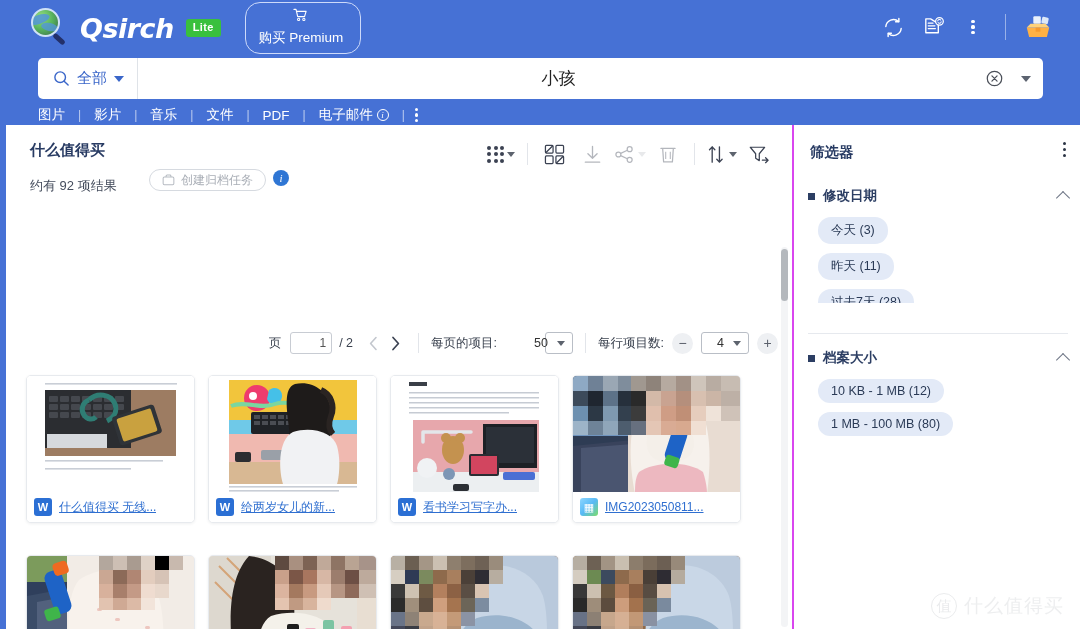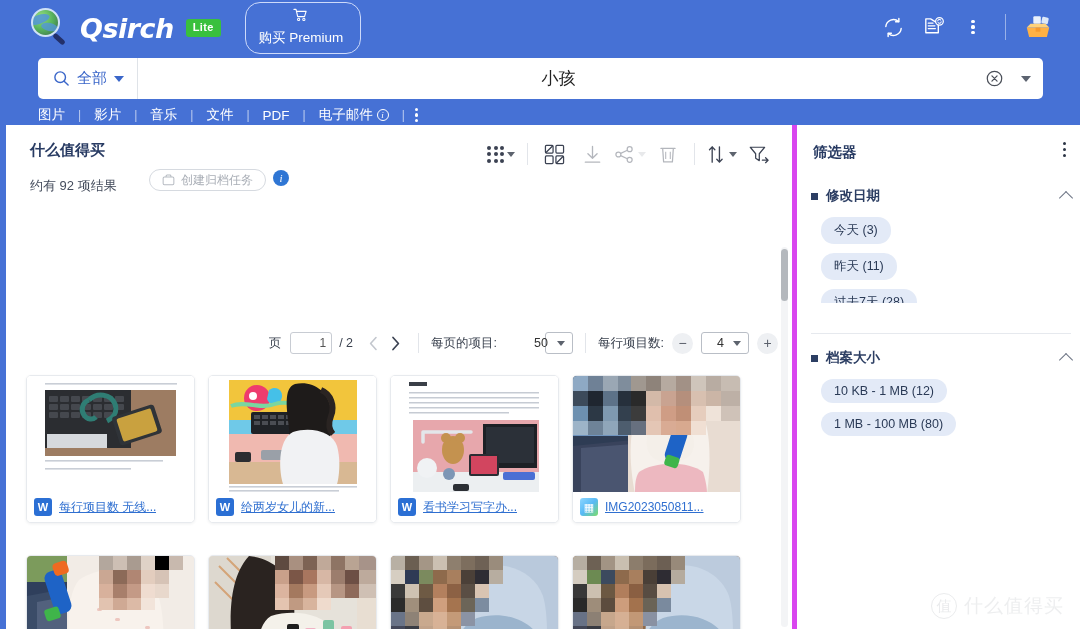--- a/index.html
+++ b/index.html
@@ -165,21 +165,21 @@
     text-overflow:ellipsis; cursor:pointer;
   }
 
   
   .scroll-track{ position:absolute; right:4px; top:122px; width:7px; height:380px; background:#f3f4f6; border-radius:4px;}
   .scroll-thumb{ position:absolute; left:0; top:2px; width:7px; height:52px; background:#b4b8bd; border-radius:4px; cursor:pointer;}
 
   
   .filters{
     position:absolute; left:792px; top:125px; width:288px; height:504px; background:#fff;
-    border-left:5px solid #d946ef;
+    border-left:2px solid #d946ef;
   }
   .f-title{ position:absolute; left:16px; top:18px; font-size:14.5px; font-weight:bold; color:#283b63;}
   .f-kebab{ position:absolute; right:14px; top:17px; display:flex; flex-direction:column; gap:2.5px; cursor:pointer;}
   .f-kebab i{ width:3.4px;height:3.4px;background:#2b3445;border-radius:50%; display:block;}
   .f-group{ position:absolute; left:0; width:288px; }
   .f-head{ display:flex; align-items:center; padding:0 14px 0 14px; height:22px; }
   .f-sq{ width:7px;height:7px;background:#2c3e63; margin-right:8px; display:inline-block;}
   .f-head-label{ font-size:13.5px; font-weight:bold; color:#2c3e63;}
   .chev{ margin-left:auto; width:10px; height:10px; border-left:1.6px solid #6d7585; border-top:1.6px solid #6d7585;
          transform:rotate(45deg); margin-top:4px; cursor:pointer;}
@@ -466,21 +466,21 @@
             <path d="M62 24c8-8 22-6 26 4 3 8-2 14-8 17" stroke="#2f7d74" stroke-width="5" fill="none"></path>
             <path d="M62 24c-6 2-9 9-5 15 3 5 9 5 12 2" stroke="#2f7d74" stroke-width="5" fill="none"></path>
             <rect x="88" y="34" width="44" height="30" rx="3" fill="#2f3338" transform="rotate(-18 110 49)"></rect>
             <rect x="92" y="37" width="36" height="24" rx="2" fill="#c9a13f" transform="rotate(-18 110 49)"></rect>
             <rect x="18" y="84" width="118" height="1.6" fill="#c9ced6"></rect>
             <rect x="18" y="92" width="86" height="1.6" fill="#c9ced6"></rect>
           </svg>
         </div>
         <div class="label">
           <span class="ficon doc">W</span>
-          <span class="fname">每行项目数 无线...</span>
+          <span class="fname">什么值得买 无线...</span>
         </div>
       </div>
 
       <div class="card" style="left:182px;top:0px">
         <div class="thumb">
           <svg width="167" height="118" viewBox="0 0 167 118">
             <rect width="167" height="118" fill="#fff"></rect>
             <rect x="20" y="4" width="128" height="104" fill="#e8eef2"></rect>
             <rect x="20" y="4" width="128" height="52" fill="#f2c53c"></rect>
             <circle cx="48" cy="22" r="13" fill="#ee3c6e"></circle>

